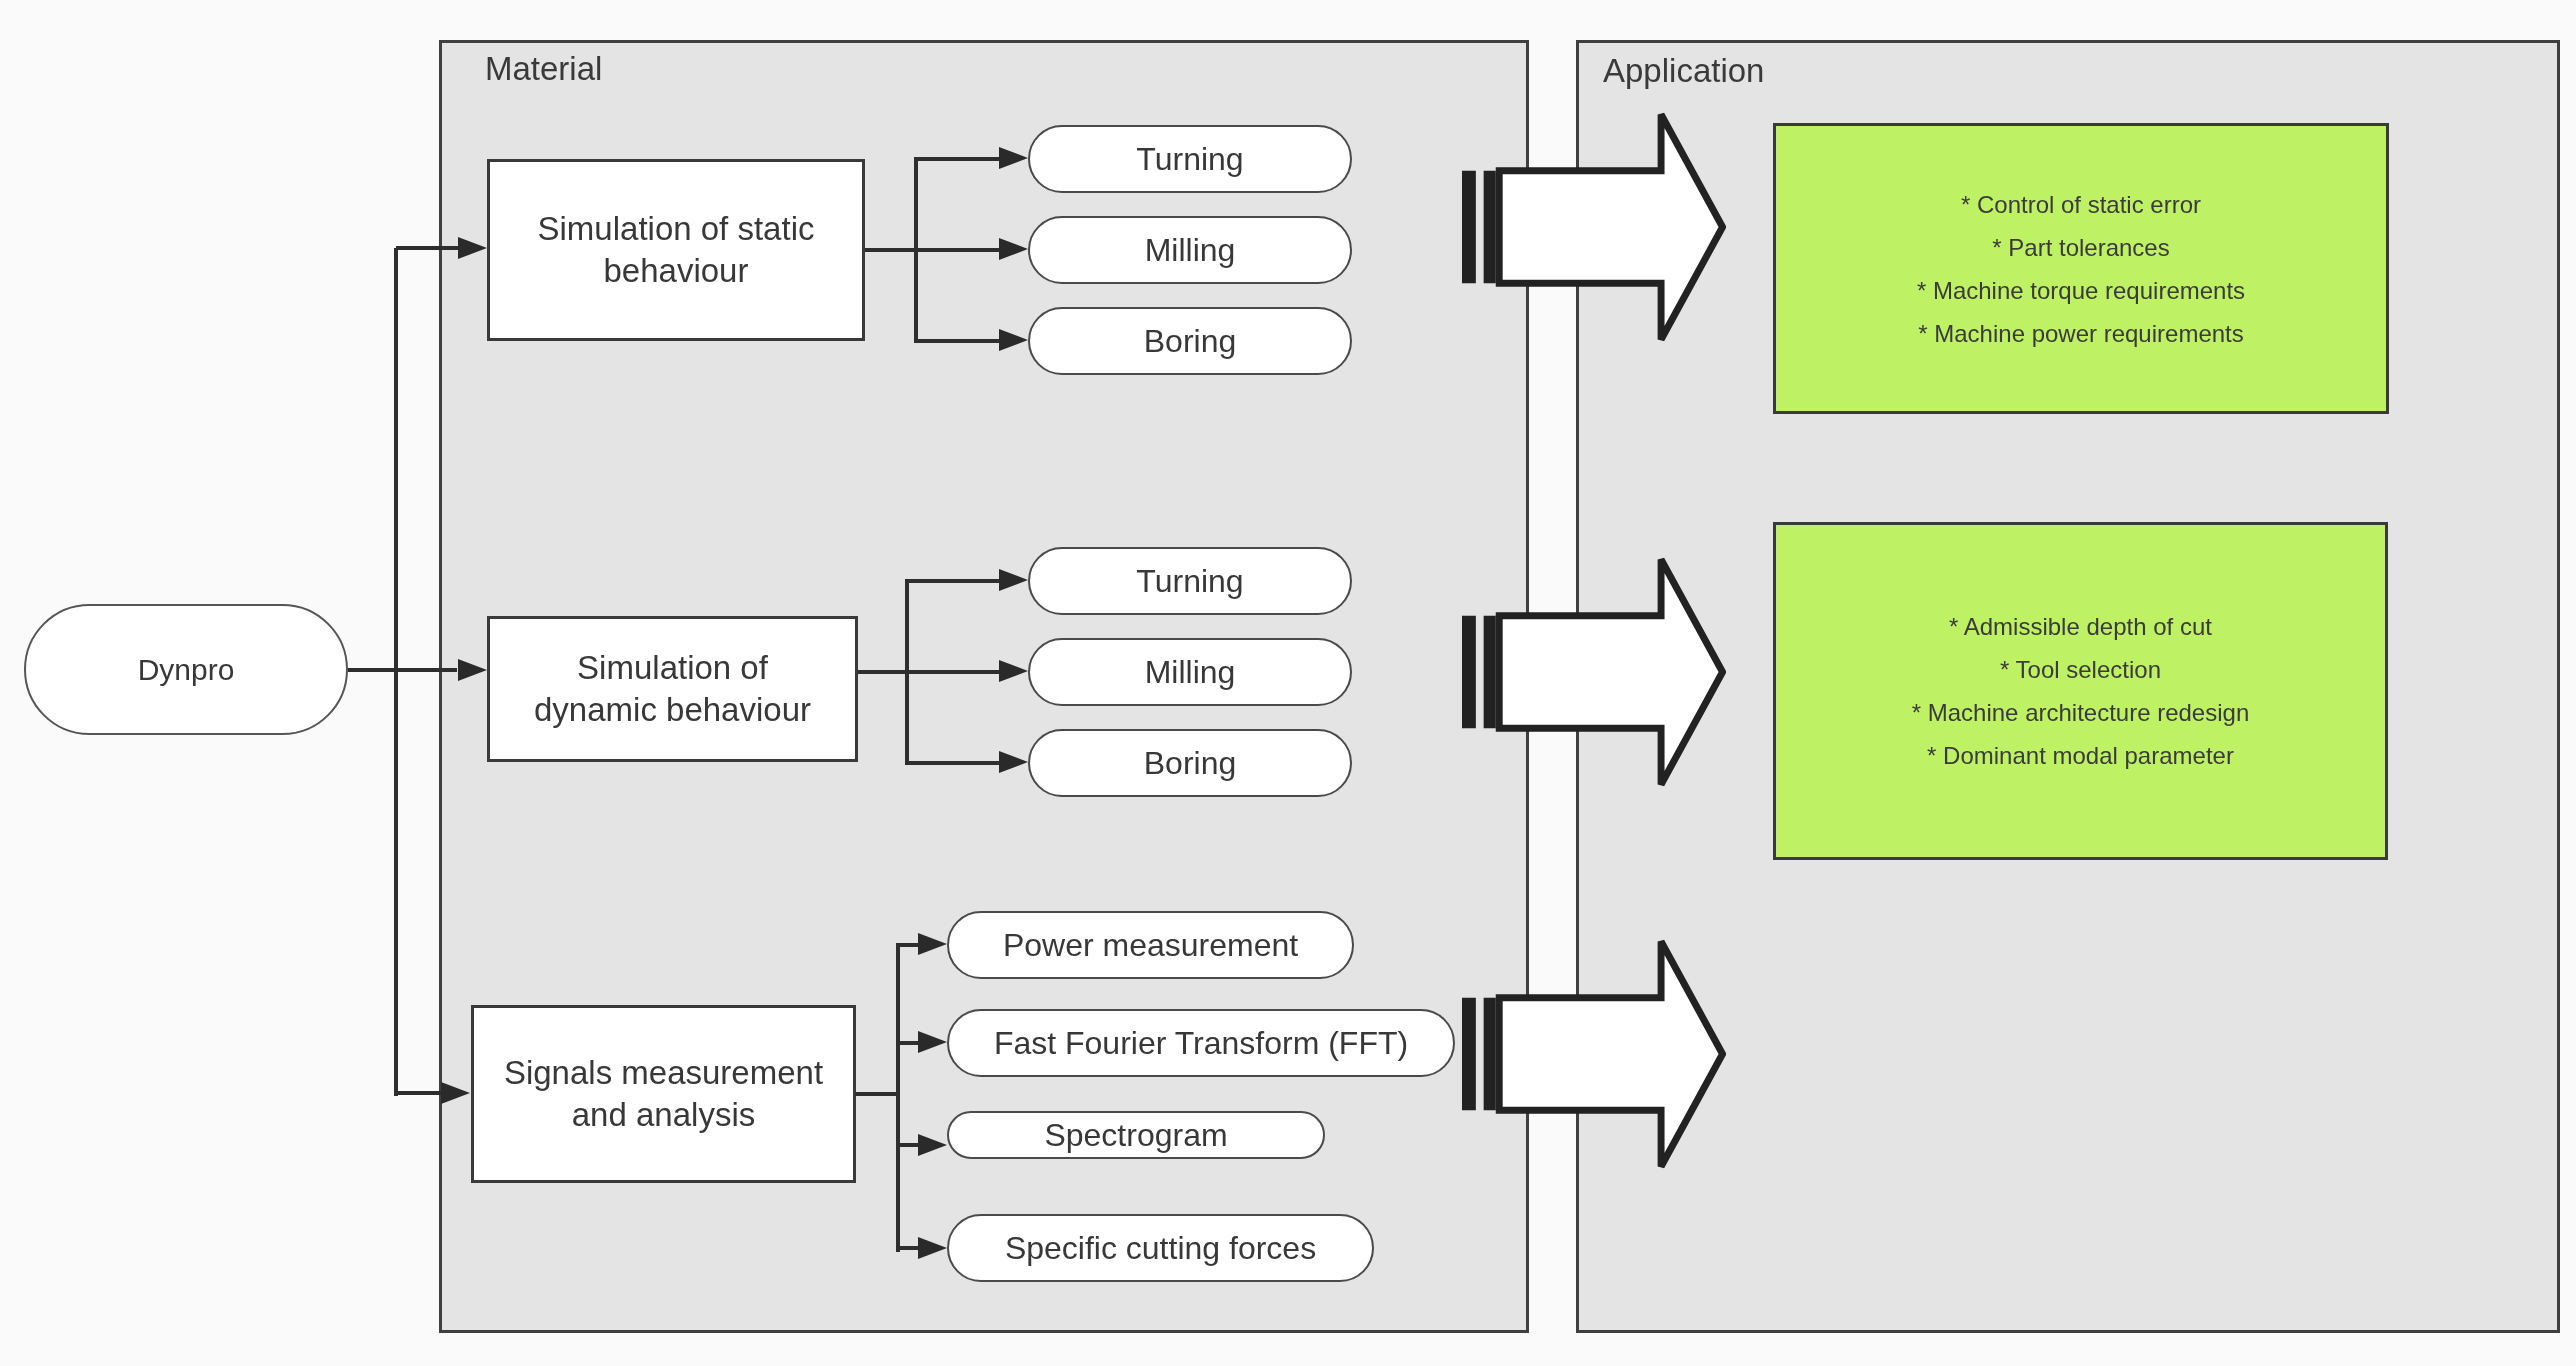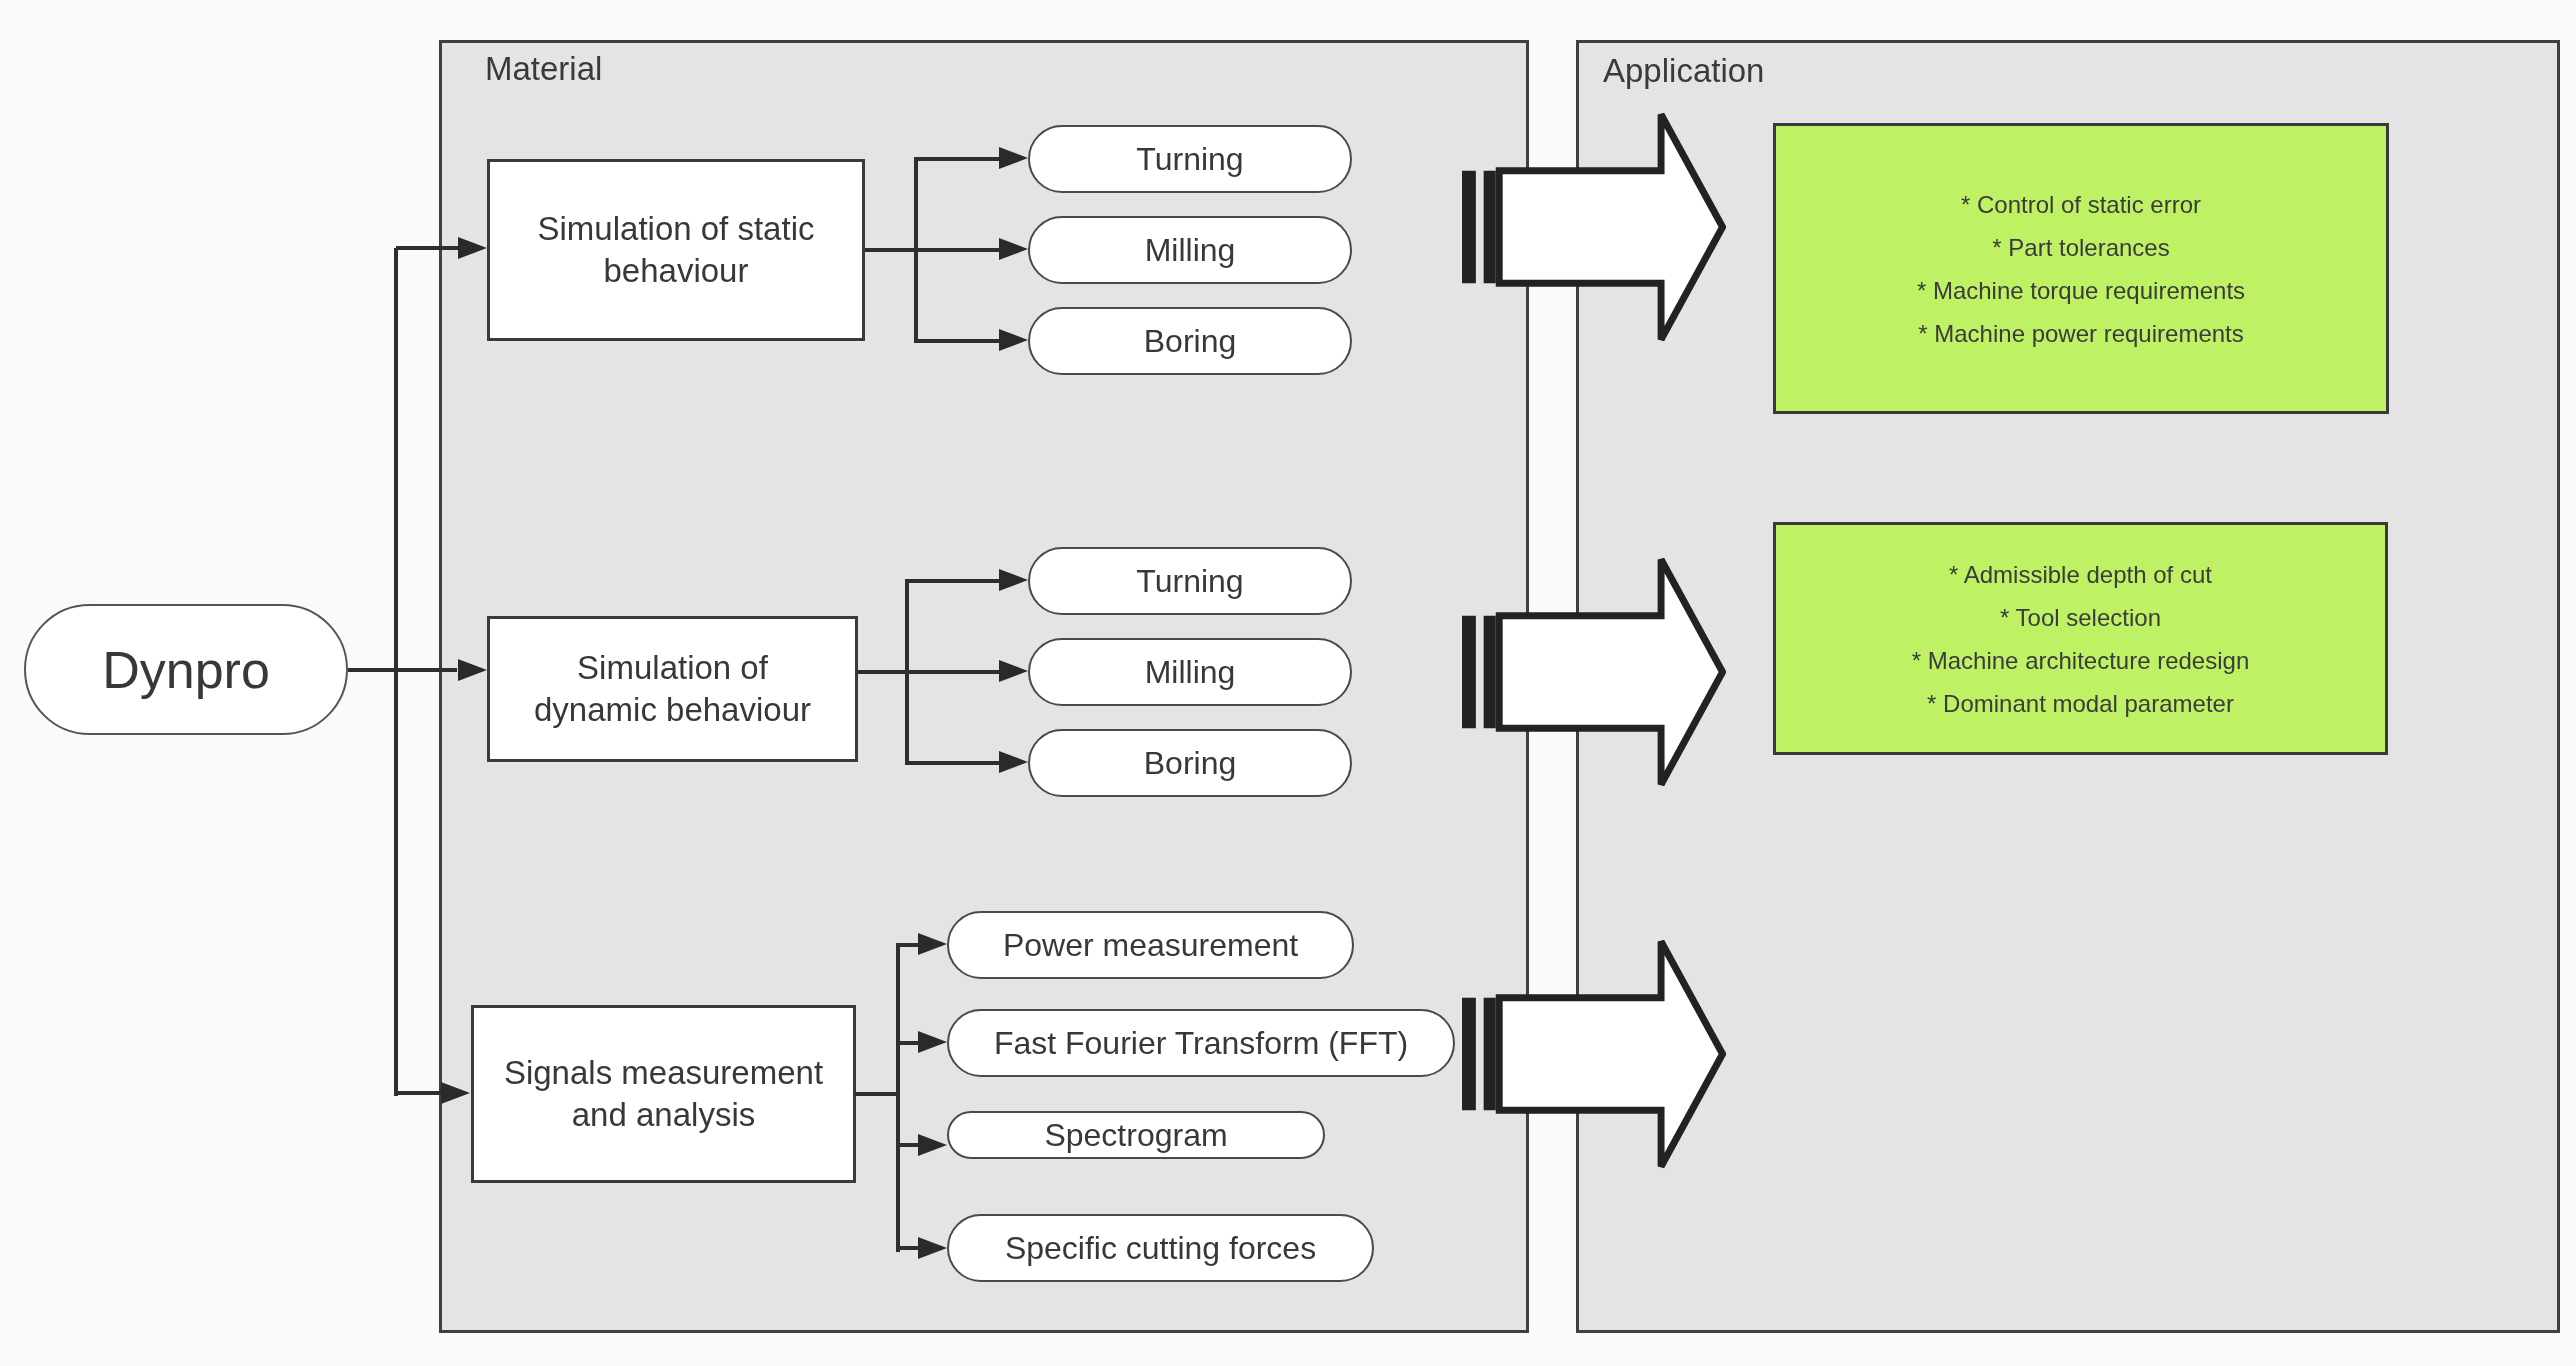--- a/index.html
+++ b/index.html
@@ -10,21 +10,21 @@
   }
   .panel{
     position:absolute;background:#e4e4e4;border:3.5px solid #3f3f3f;box-sizing:border-box;
   }
   .panel-label{
     position:absolute;font-size:33px;color:#3a3a3a;
   }
   .oval{
     position:absolute;background:#fff;border:2.6px solid #555;border-radius:69px;
     box-sizing:border-box;display:flex;align-items:center;justify-content:center;
-    font-size:52px;color:#383838;
+    font-size:30px;color:#383838;
   }
   .modbox{
     position:absolute;background:#fff;border:3.5px solid #3a3a3a;box-sizing:border-box;
     display:flex;align-items:center;justify-content:flex-end;text-align:center;
     font-size:33px;line-height:42px;color:#383838;padding:0 26px;
   }
   .pill{
     position:absolute;background:#fff;border:2.6px solid #4a4a4a;border-radius:38px;
     box-sizing:border-box;display:flex;align-items:center;justify-content:center;
     font-size:32px;color:#383838;white-space:nowrap;
@@ -155,21 +155,21 @@
     <rect x="25" y="69" width="14" height="130" fill="#222"></rect>
     <polygon points="43,69 230,69 230,4 301,134 230,264 230,199 43,199" fill="#fff" stroke="#222" stroke-width="8"></polygon>
   </svg>
 
   <div class="appbox" style="left:1773px;top:123px;width:616px;height:291px;">
     <span>* Control of static error</span>
     <span>* Part tolerances</span>
     <span>* Machine torque requirements</span>
     <span>* Machine power requirements</span>
   </div>
-  <div class="appbox" style="left:1773px;top:522px;width:615px;height:233px;">
+  <div class="appbox" style="left:1773px;top:522px;width:615px;height:338px;">
     <span>* Admissible depth of cut</span>
     <span>* Tool selection</span>
     <span>* Machine architecture redesign</span>
     <span>* Dominant modal parameter</span>
   </div>
 
 </div>
 
 
 </body></html>

